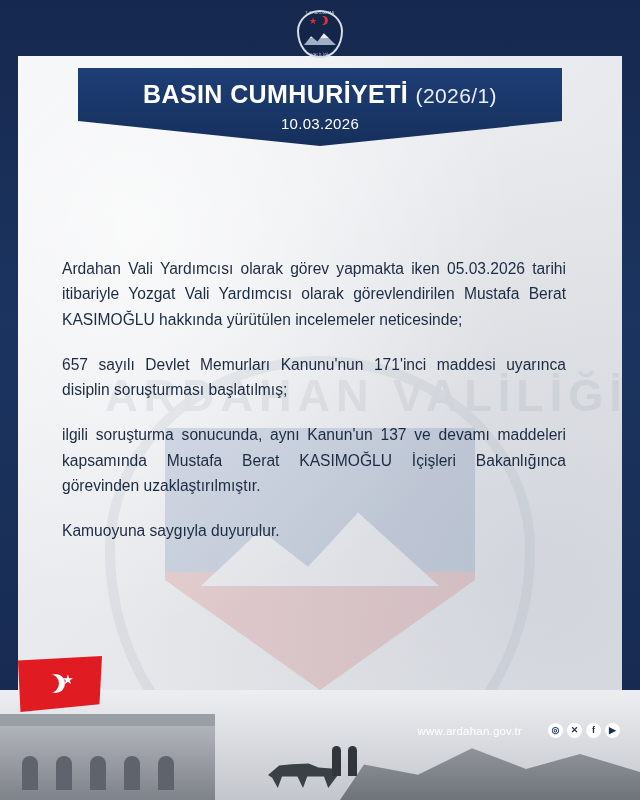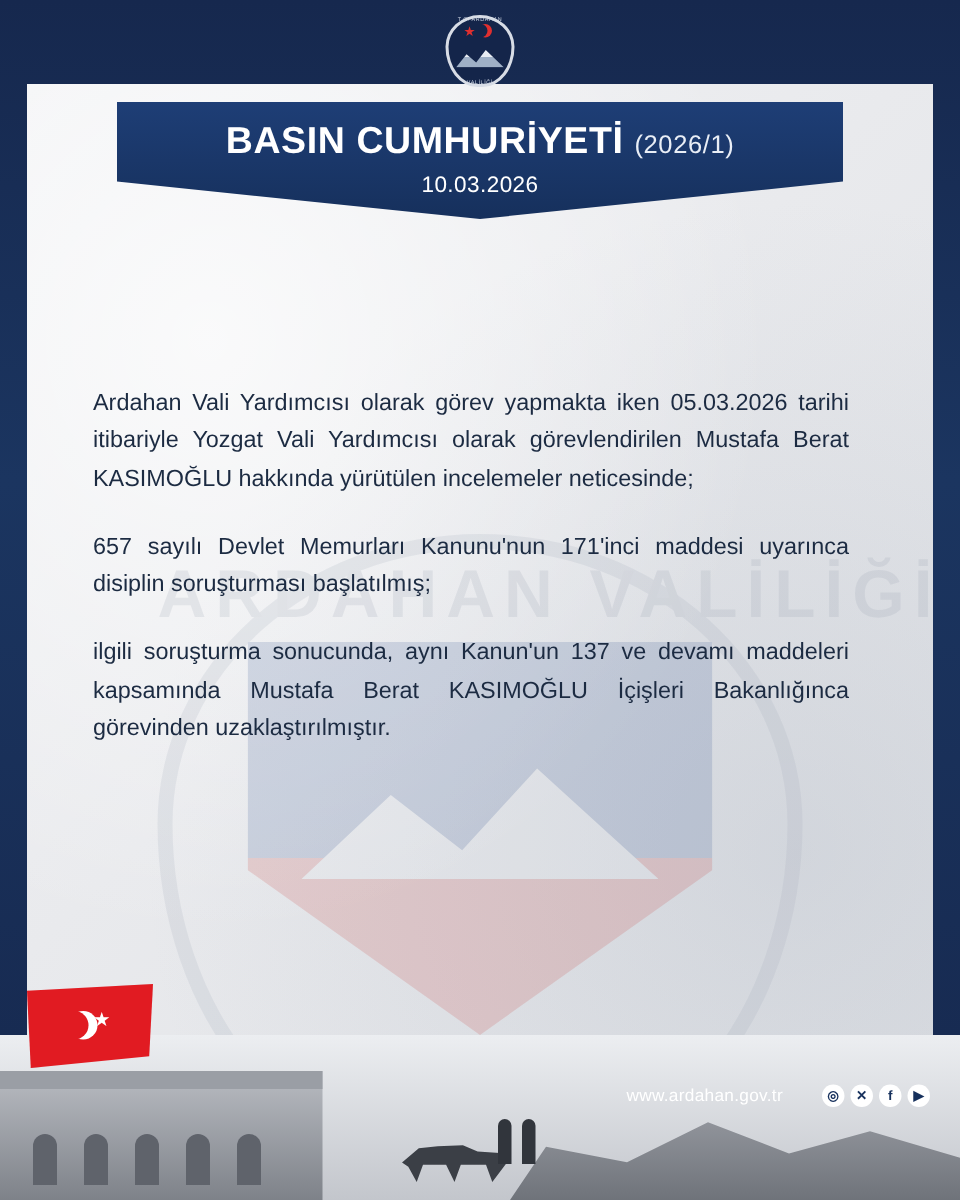--- a/index.html
+++ b/index.html
@@ -82,21 +82,21 @@
   .banner {
     position: absolute;
     left: 78px; right: 78px; top: 0;
     height: 78px;
     background: linear-gradient(180deg,#1e3e76 0%, #16305c 100%);
     clip-path: polygon(0 0, 100% 0, 100% 68%, 50% 100%, 0 68%);
     text-align: center;
     padding-top: 12px;
   }
   .banner .t1 { color: #fff; font-size: 25px; font-weight: bold; letter-spacing: .4px; }
-  .banner .t1 .code { font-weight: normal; font-size: 17px; color: #e9eef6; }
+  .banner .t1 .code { font-weight: normal; font-size: 21px; color: #e9eef6; }
   .banner .t2 { color: #ffffff; font-size: 15px; margin-top: 6px; font-weight: normal; letter-spacing: .3px; }
 
   
   .paper {
     position: absolute;
     left: 18px; right: 18px; top: 56px; bottom: 60px;
     background: linear-gradient(135deg, #f2f3f5 0%, #e9eaed 45%, #dfe1e5 100%);
     z-index: 2;
     overflow: hidden;
   }
@@ -239,20 +239,21 @@
       <div class="wcrest"></div>
       <div class="wmount"></div>
       <div class="wtop">ARDAHAN VALİLİĞİ</div>
       <div class="wyear">1992</div>
     </div>
 
     <div class="body-text">
       <p>Ardahan Vali Yardımcısı olarak görev yapmakta iken 05.03.2026 tarihi itibariyle Yozgat Vali Yardımcısı olarak görevlendirilen Mustafa Berat KASIMOĞLU hakkında yürütülen incelemeler neticesinde;</p>
       <p>657 sayılı Devlet Memurları Kanunu'nun 171'inci maddesi uyarınca disiplin soruşturması başlatılmış;</p>
       <p>ilgili soruşturma sonucunda, aynı Kanun'un 137 ve devamı maddeleri kapsamında Mustafa Berat KASIMOĞLU İçişleri Bakanlığınca görevinden uzaklaştırılmıştır.</p>
+      <p>Kamuoyuna saygıyla duyurulur.</p>
     </div>
   </div>
 
   <div class="header">
     <div class="crest">
       <div class="ring"></div>
       <div class="label-top">T.C. ARDAHAN</div>
       <div class="moon"></div>
       <div class="star">★</div>
       <div class="mount"></div>

